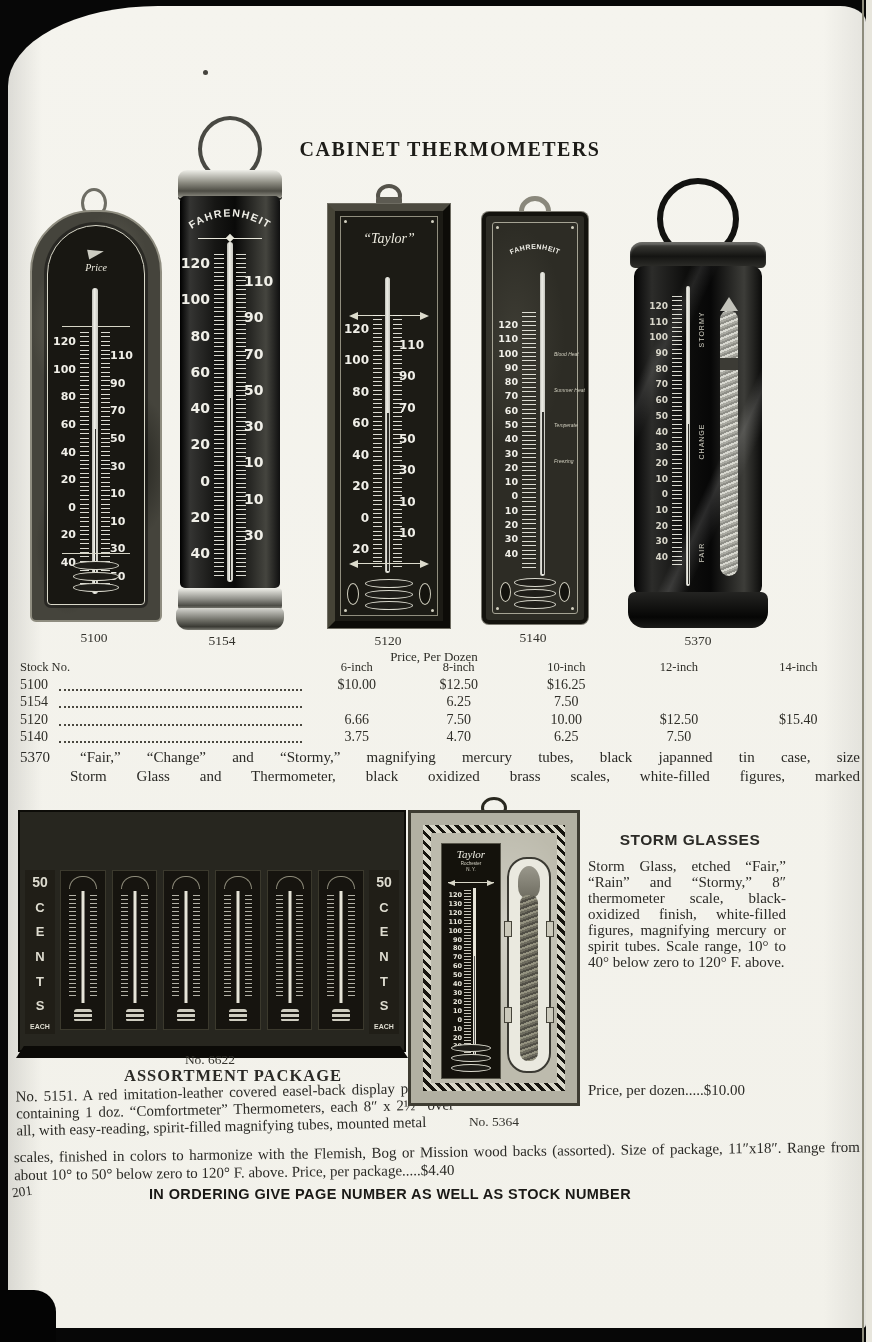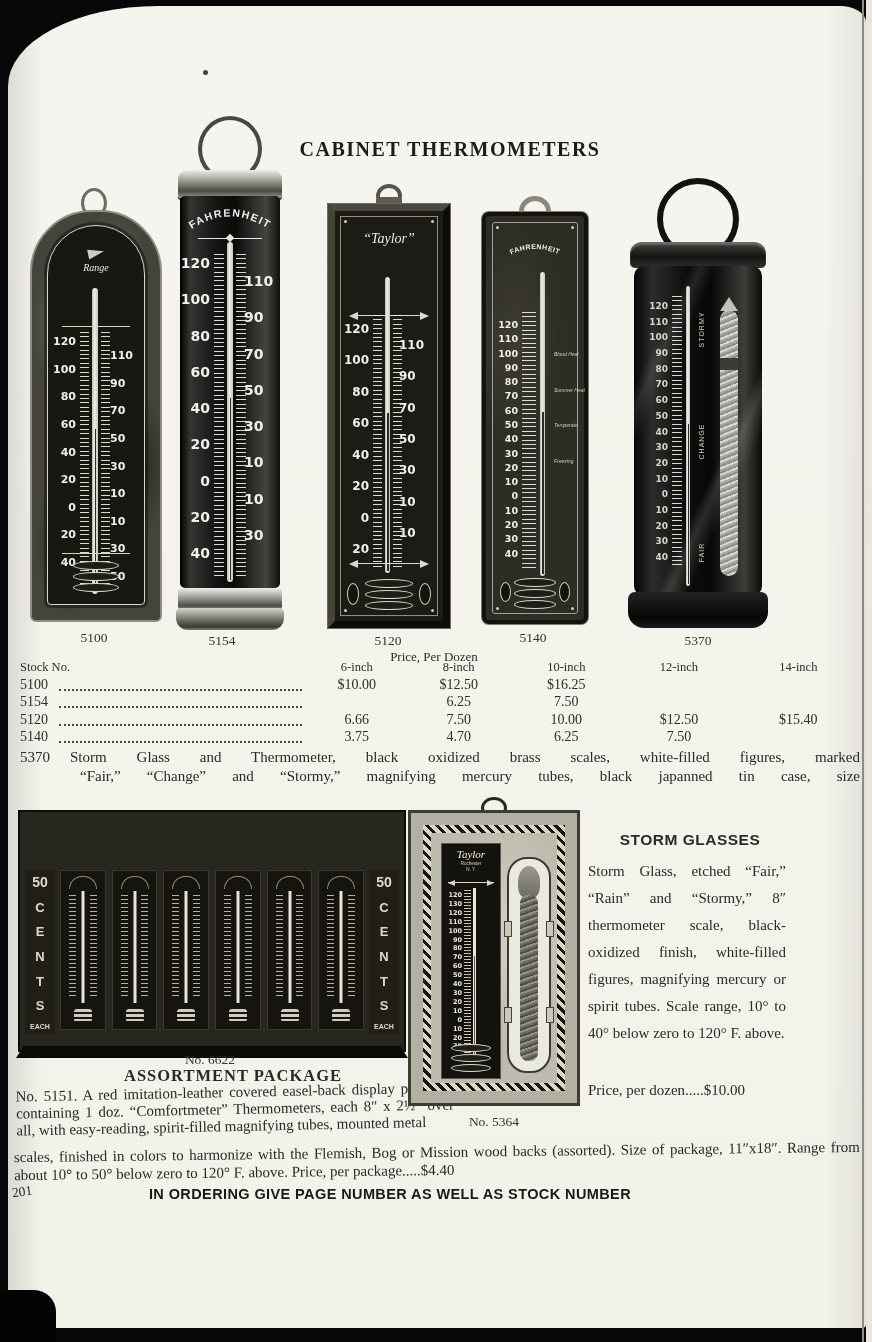--- a/index.html
+++ b/index.html
@@ -218,21 +218,21 @@
   .p5364 .cap2{left:76px;top:24px;width:40px;height:212px;border:2px solid #3a3932;border-radius:20px;background:#eae9df}
   .p5364 .dome{left:50%;transform:translateX(-50%);top:7px;width:22px;height:32px;border-radius:50% 50% 35% 35%;
      background:linear-gradient(#9a988c,#6f6d61)}
   .p5364 .shaft{left:50%;transform:translateX(-50%);top:36px;bottom:10px;width:18px;border-radius:8px;
      background:repeating-linear-gradient(160deg,#514f46 0 2px,#93917f 2px 4px,#6d6b5e 4px 6px)}
   .p5364 .clip{width:6px;height:14px;background:#cbc9bb;border:1px solid #46443a}
 
   
   .stg-h{left:590px;top:831px;width:200px;text-align:center;font-weight:bold;font-size:15.5px;
      letter-spacing:.5px;font-family:"Liberation Sans",sans-serif}
-  .stg-b{left:588px;top:858px;width:198px;font-size:15px;line-height:27px;text-align:justify}
+  .stg-b{left:588px;top:858px;width:198px;font-size:15px;line-height:16px;text-align:justify}
   .stg-p{left:588px;top:1082px;width:210px;font-size:15px}
 
   
   .pgno{left:12px;top:1184px;font-size:13.5px;transform:rotate(-8deg)}
   .foot{left:60px;top:1186px;width:660px;text-align:center;font-weight:bold;font-size:14.5px;
      letter-spacing:.4px;font-family:"Liberation Sans","DejaVu Sans",sans-serif;color:#1a1916}
 </style>
 </head>
 <body>
 
@@ -242,21 +242,21 @@
 <div class="a corner-notch"></div>
 <div class="a speck"></div>
 
 <div class="a title">CABINET THERMOMETERS</div>
 
 <div class="a t5100">
   <div class="a ring"></div>
   <div class="a board">
     <div class="a panel">
       <div class="a flag"></div>
-      <div class="a brand">Range</div>
+      <div class="a brand">Price</div>
       <div class="a bar" style="top:100px"></div>
       <div class="a ncol numL">
           <span>120</span>
           <span>100</span>
           <span>80</span>
           <span>60</span>
           <span>40</span>
           <span>20</span>
           <span>0</span>
           <span>20</span>
@@ -523,22 +523,22 @@
     <span class="pc pc1">3.75</span>
     <span class="pc pc2">4.70</span>
     <span class="pc pc3">6.25</span>
     <span class="pc pc4">7.50</span>
     <span class="pc pc5"></span>
   </div>
 </div>
 
 <div class="a sgpara">
   <span class="stock">5370</span>
+  <div class="ln ln2">“Fair,” “Change” and “Stormy,” magnifying mercury tubes, black japanned tin case, size</div>
   <div class="ln">Storm Glass and Thermometer, black oxidized brass scales, white-filled figures, marked</div>
-  <div class="ln ln2">“Fair,” “Change” and “Stormy,” magnifying mercury tubes, black japanned tin case, size</div>
 </div>
 
 <div class="a cmf">
   <div class="a sp l">
     <span class="fifty">50</span>
     <span class="lts">
         <span>C</span>
         <span>E</span>
         <span>N</span>
         <span>T</span>

